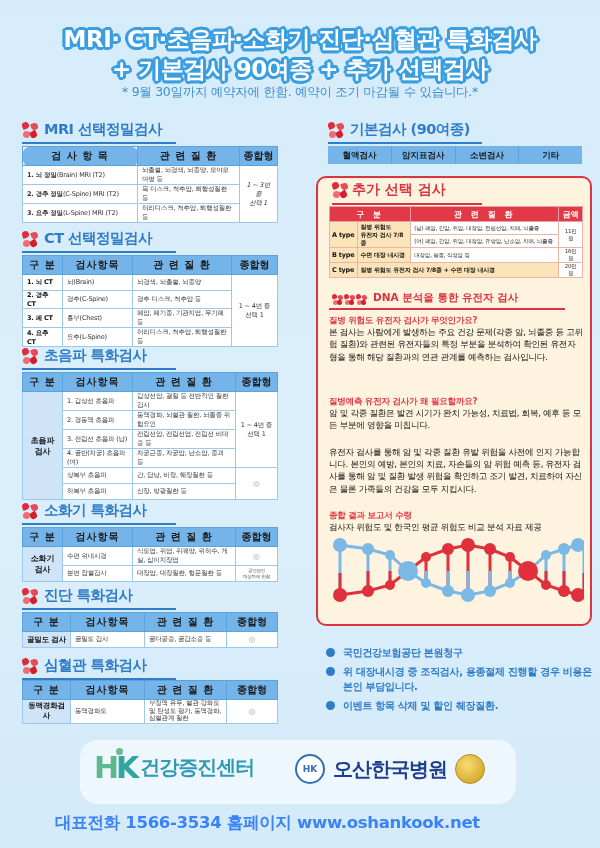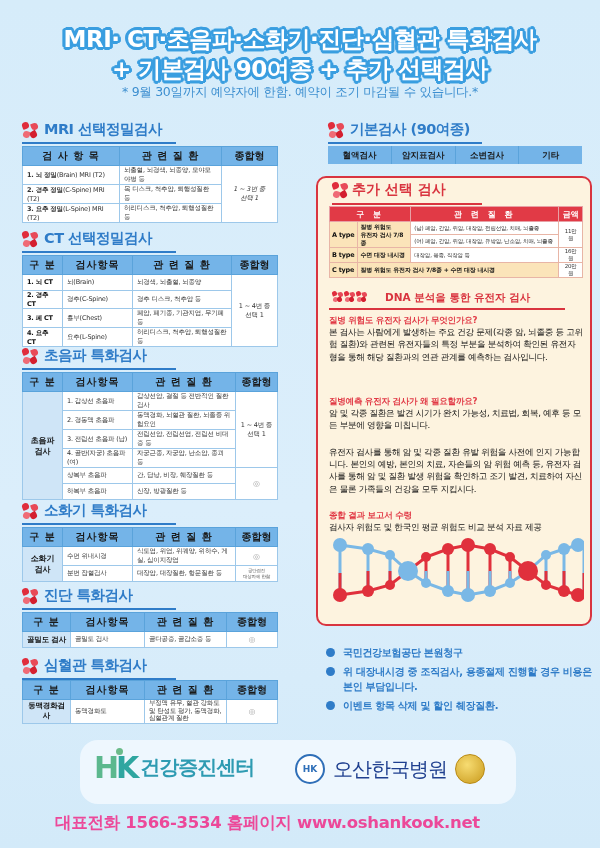--- a/index.html
+++ b/index.html
@@ -98,21 +98,21 @@
   table.extra td {
     border: 1px solid #e8b5a6; height: 13px; padding: 0 3px; color: #333;
   }
   table.extra td.type { background: #fbe4b9; font-weight: bold; font-size: 6.5px; color: #111; padding: 0 2px; white-space: nowrap; }
   table.extra td.name { background: #fbe4b9; font-weight: bold; font-size: 6px; color: #111; }
   table.extra td.price { text-align: center; font-size: 5.5px; }
   table.extra tr.ctype td { background: #fbe4b9; }
   table.extra tr.ctype td.price { background: #fff; }
 
   .dna-title {
-    position: absolute; left: 14px; top: 113px; display: flex; align-items: flex-start; gap: 18px;
+    position: absolute; left: 14px; top: 113px; display: flex; align-items: flex-end; gap: 6px;
     color: #d9343f; font-size: 10.5px; font-weight: bold;
   }
   .dna-title .flowers { display: flex; gap: 1px; }
   .dna-title .flower { width: 11px; height: 11px; }
   .dna-title .flower i { width: 5px; height: 5px; }
   .dna-uline { position:absolute; left:11px; top:130px; width:236px; height:1.5px; background:#d9343f; }
   .dna-text { position: absolute; left: 11px; width: 254px; font-size: 8.6px; line-height: 12.2px; color: #111; letter-spacing: -0.3px; }
   .dna-text .q { color: #e13a46; font-weight: bold; display: block; }
 
   .dna-svg { position: absolute; left: 10px; top: 355px; }
@@ -125,26 +125,26 @@
     position: absolute; left: 80px; top: 740px; width: 436px; height: 64px;
     background: #eef7fe; border-radius: 18px;
   }
   .logo1 { position: absolute; left: 14px; top: 10px; display: flex; align-items: center; gap: 4px; }
   .logo1 .hk { font-weight: 900; font-size: 30px; letter-spacing: -3px; color: #5cb88e; position: relative; }
   .logo1 .hk .k { color: #2fa6a0; }
   .logo1 .hk .dot { position:absolute; left:22px; top:-2px; width:7px; height:7px; border-radius:50%; background:#6bbb8a; }
   .logo1 .name { color: #2e9bb2; font-size: 20px; font-weight: bold; letter-spacing: -1px; }
   .logo2 { position: absolute; left: 215px; top: 14px; display: flex; align-items: center; gap: 8px; }
   .logo2 .emblem { width: 30px; height: 30px; border-radius: 50%; border: 2.5px solid #2f6fb8; background: #fff; display:flex; align-items:center; justify-content:center; font-size: 9px; font-weight: 900; color: #2f6fb8; }
-  .logo2 .name { color: #1e3f8f; font-size: 20px; font-weight: normal; letter-spacing: -1px; }
+  .logo2 .name { color: #1e3f8f; font-size: 20px; font-weight: bold; letter-spacing: -1px; }
   .logo2 .medal { width: 30px; height: 30px; border-radius: 50%; background: radial-gradient(circle at 40% 35%, #f7dc72, #c99a1c); border: 1.5px solid #b98a14; }
 
   .contact {
     position: absolute; left: 0; top: 812px; width: 510px; text-align: center;
-    color: #ec4899; font-size: 16.5px; font-weight: bold; letter-spacing: -0.3px; padding-left: 25px;
+    color: #3b82f6; font-size: 16.5px; font-weight: bold; letter-spacing: -0.3px; padding-left: 25px;
   }
 </style>
 </head>
 <body>
 
 <div class="hero">
   <div class="hero-line l1">MRI· CT·초음파·소화기·진단·심혈관 특화검사</div>
   <div class="hero-line">+ 기본검사 90여종 + 추가 선택검사</div>
   <div class="hero-note">* 9월 30일까지 예약자에 한함. 예약이 조기 마감될 수 있습니다.*</div>
 </div>
@@ -155,21 +155,21 @@
       <i></i>
       <i></i>
       <i></i>
     </span>
   <span>MRI 선택정밀검사</span>
   <span class="underline" style="width:154px;"></span>
 </div>
 <table class="exam" style="left:22px; top:146px; width:256px;">
   <tbody>
       <tr>
-    <th style="width:97px;">검 사 항 목</th>
+    <th style="width:115px;border-radius:6px;">검 사 항 목</th>
     <th style="width:102px;">관 련 질 환</th>
     <th style="letter-spacing:0;">종합형</th>
   </tr>
   <tr>
     <td style="height:18px;"><b>1. 뇌 정밀</b><span>(Brain) MRI (T2)</span></td>
     <td>뇌출혈, 뇌경색, 뇌종양, 모야모야병 등</td>
     <td rowspan="3" class="center" style="white-space:pre-line;font-style:italic;">1 ~ 3번 중
 선택 1</td>
   </tr>
   <tr>

